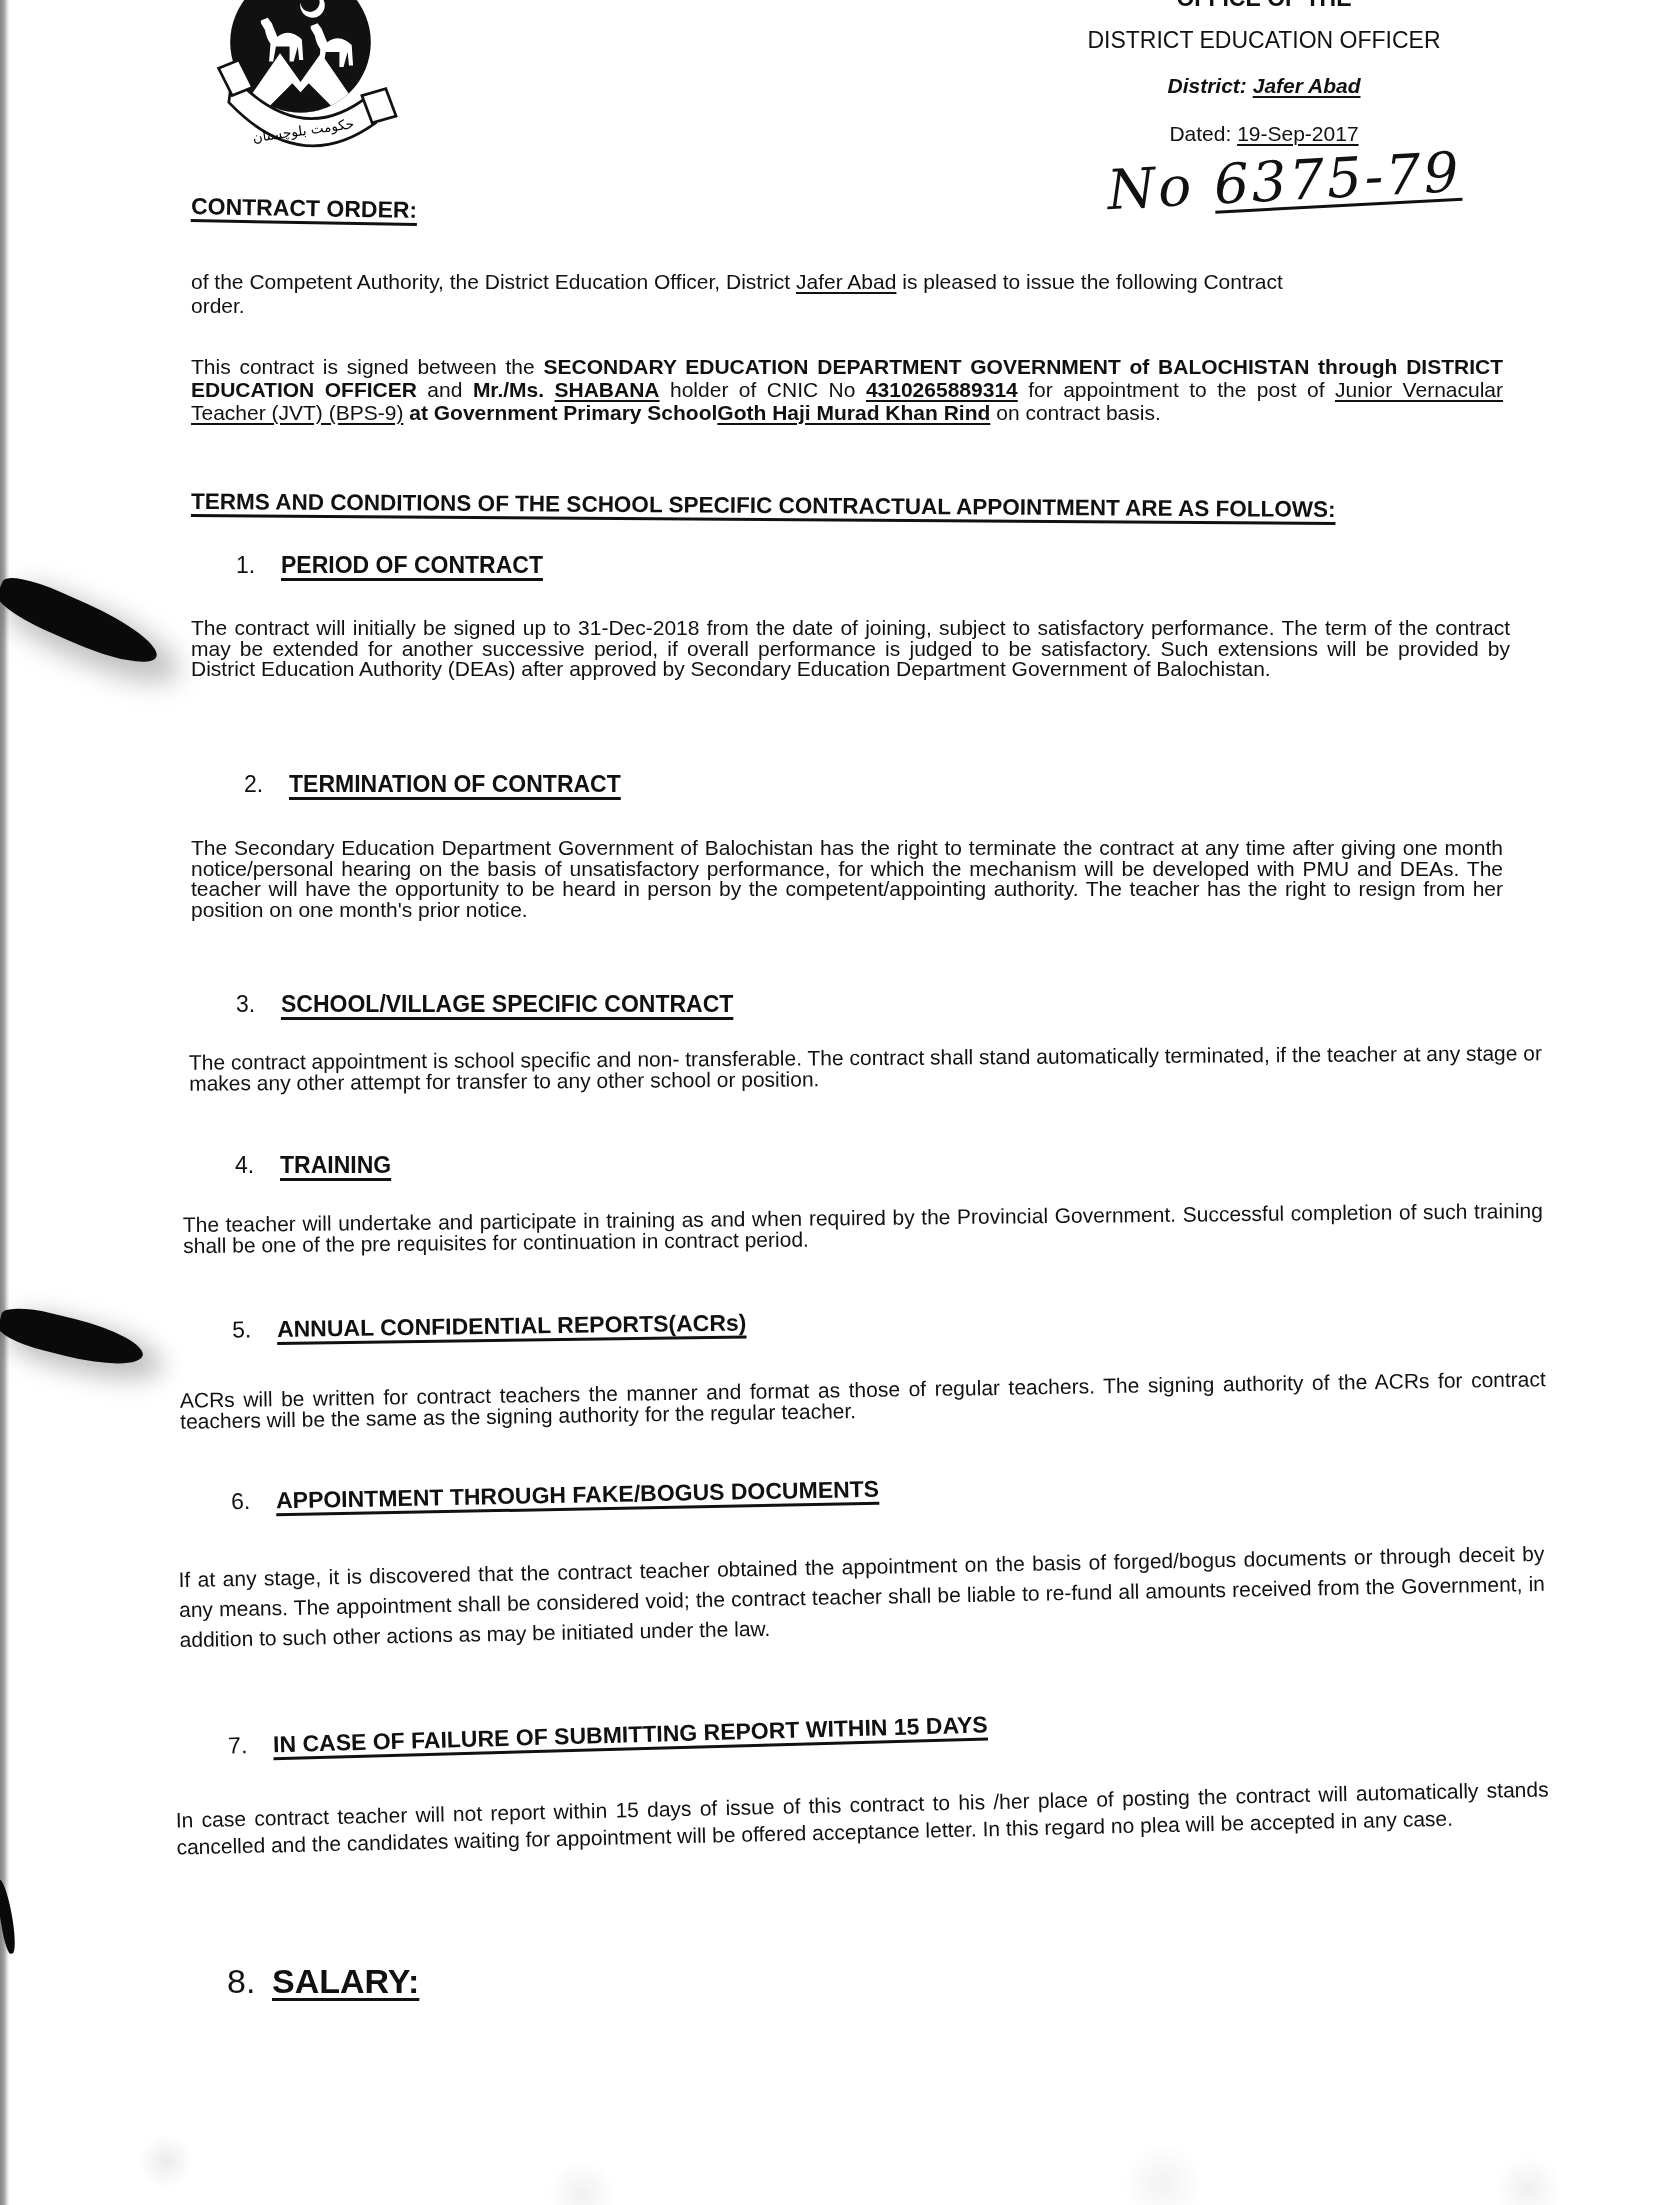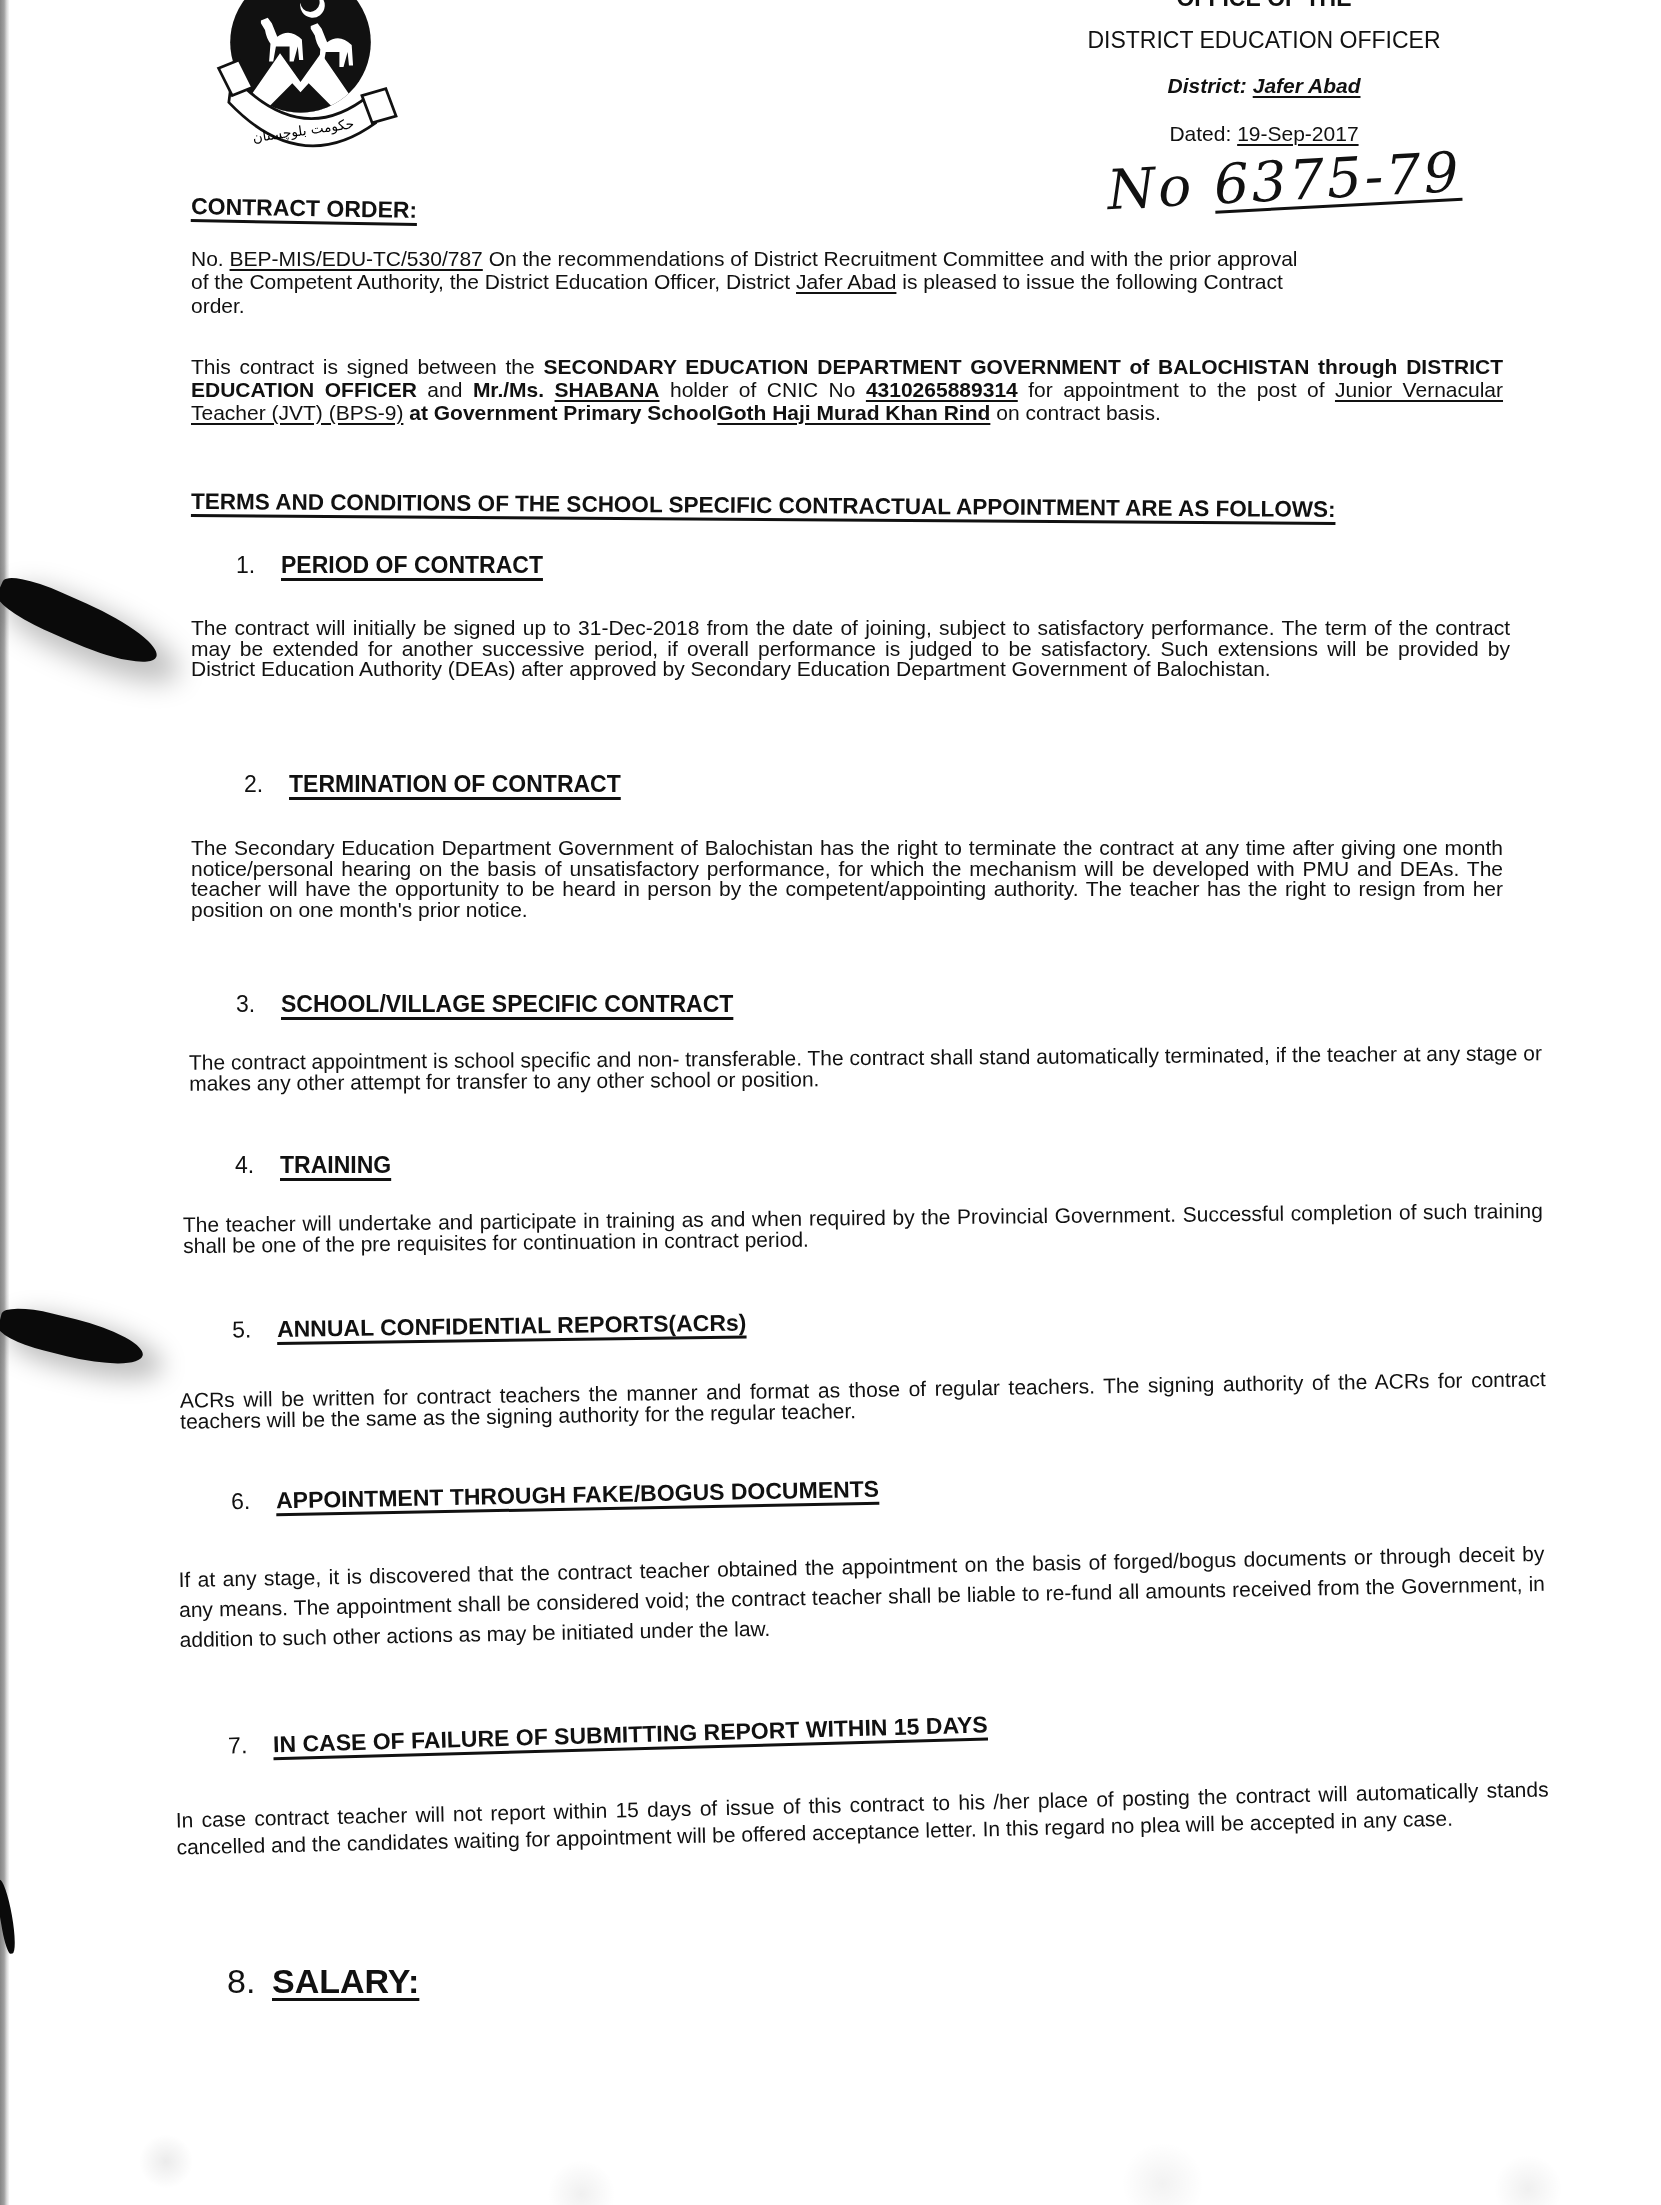--- a/index.html
+++ b/index.html
@@ -96,25 +96,20 @@
   </div>
   <div class="hand-no">
     <span>No</span>
     <span class="num">6375-79</span>
   </div>
 
   <div class="heading" style="left:191px; top:195px; transform:rotate(1deg);">
     <span class="title">CONTRACT ORDER:</span>
   </div>
 
-  <div class="line" style="left:191px; top:247px;">
-    <span>No.</span>
-    <span class="u">BEP-MIS/EDU-TC/530/787</span>
-    <span>On the recommendations of District Recruitment Committee and with the prior approval</span>
-  </div>
   <div class="line" style="left:191px; top:270px;">
     <span>of the Competent Authority, the District Education Officer, District</span>
     <span class="u">Jafer Abad</span>
     <span>is pleased to issue the following Contract</span>
   </div>
   <div class="line" style="left:191px; top:294px;">order.</div>
 
   <div class="para" style="left:191px; top:355px; width:1312px; line-height:23px;">
     <span>This contract is signed between the</span>
     <span class="b">SECONDARY EDUCATION DEPARTMENT GOVERNMENT of BALOCHISTAN through DISTRICT EDUCATION OFFICER</span>

